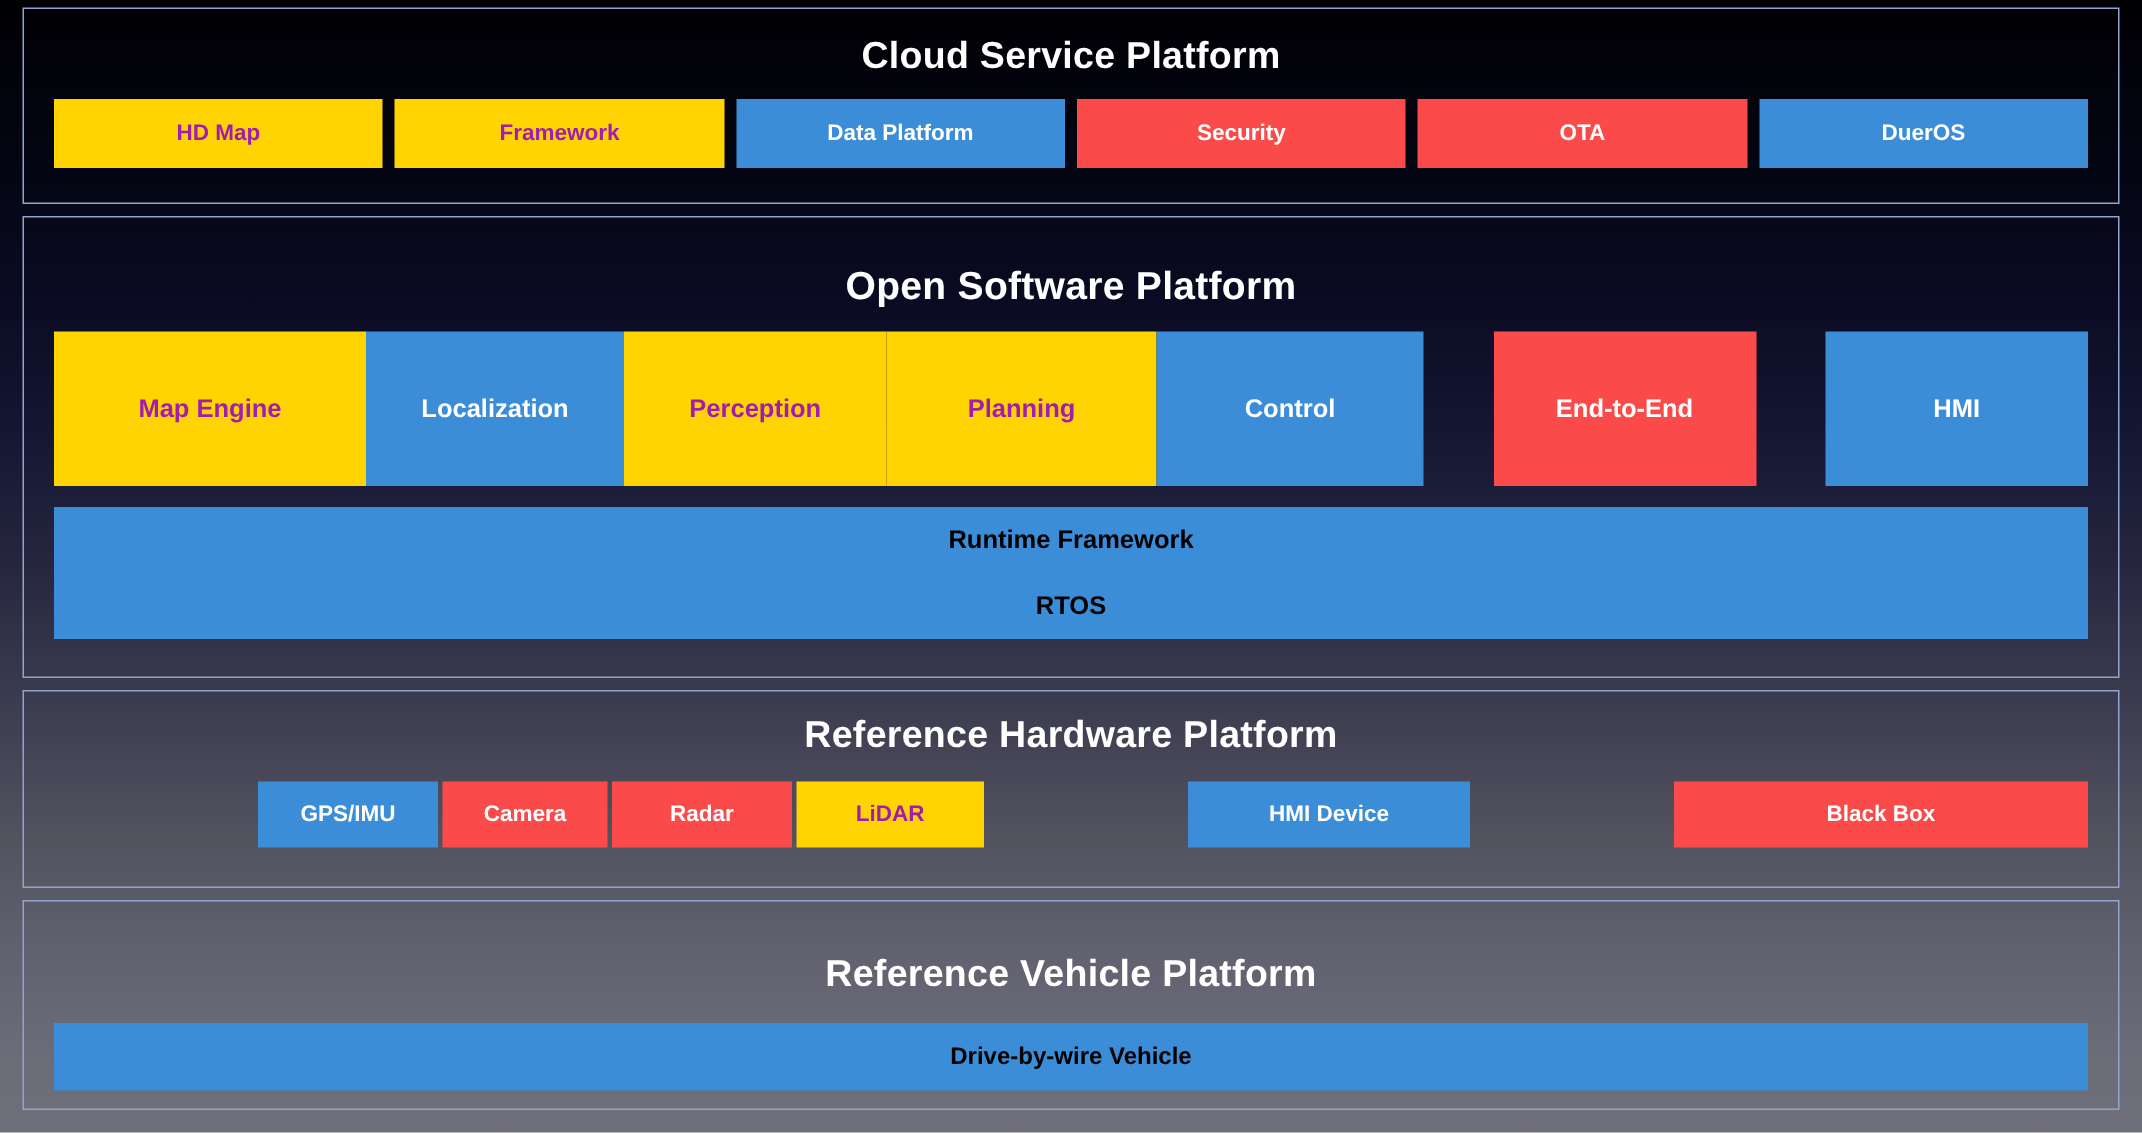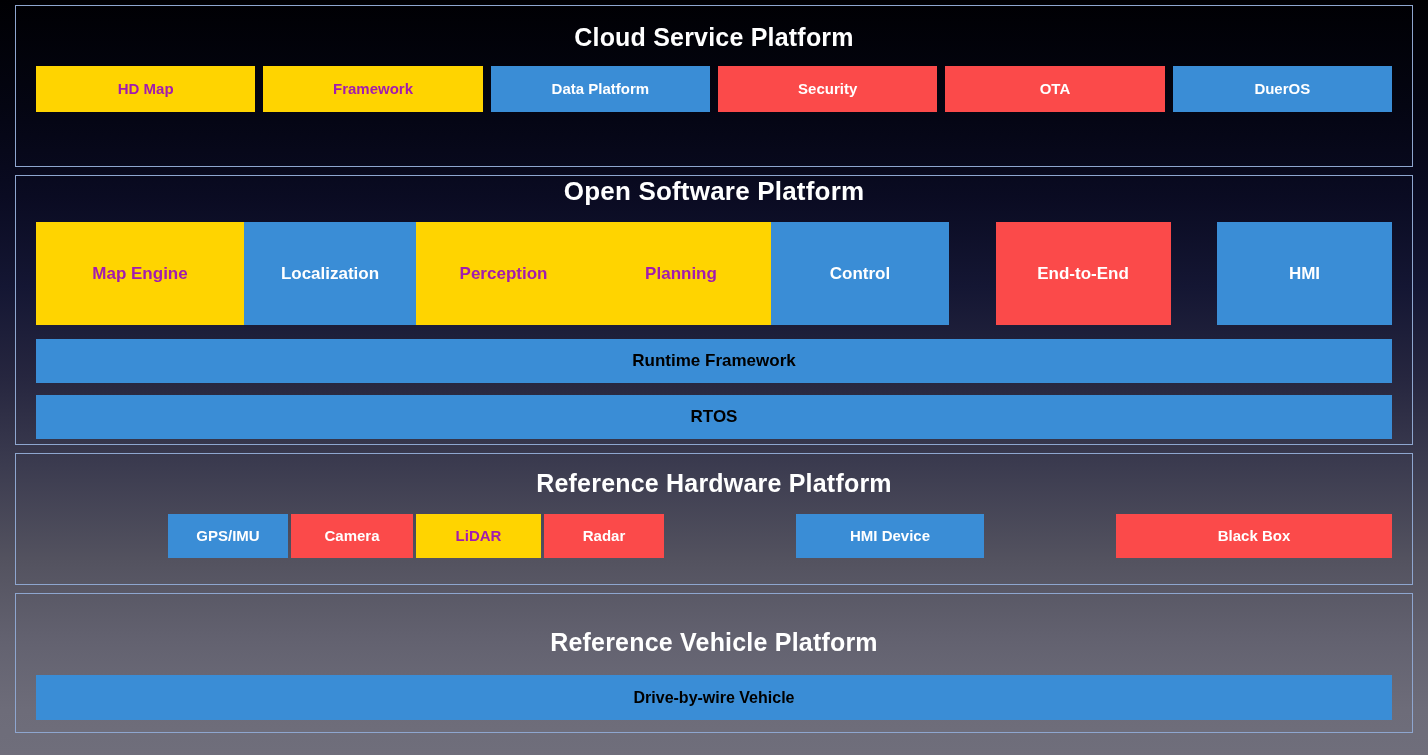--- a/index.html
+++ b/index.html
@@ -54,28 +54,28 @@
     text-align: center;
     color: #ffffff;
     font-weight: bold;
     letter-spacing: 0.2px;
     font-size: 25px;
     line-height: 1;
   }
 
   
   .panel--cloud {
-    height: 162px;
+    height: 131px;
     padding-top: 19px;
   }
   .panel--cloud .panel-title { font-size: 25px; }
 
   .panel--software {
-    height: 270px;
-    padding-top: 2px;
+    height: 308px;
+    padding-top: 32px;
   }
   .panel--software .panel-title { font-size: 26px; }
 
   .panel--hardware {
     height: 132px;
     padding-top: 17px;
   }
   .panel--hardware .panel-title { font-size: 25px; }
 
   .panel--vehicle {
@@ -141,21 +141,21 @@
     font-size: 17px;
     background: #3a8dd6;
     color: #000000;
     display: flex;
     align-items: center;
     justify-content: center;
     font-weight: bold;
   }
 
   .bar-runtime { margin-top: 14px; }
-  .bar-rtos    { margin-top: 12px; }
+  .bar-rtos    { }
 
   .row--vehicle .wide-bar {
     height: 45px;
     font-size: 16px;
   }
 
   
   .hw-item {
     height: 44px;
     font-size: 15px;
@@ -204,23 +204,23 @@
 
   <section class="panel panel--hardware">
     <div class="panel-title">Reference Hardware Platform</div>
 
     <div class="row row--hardware">
 
       <div class="spacer"></div>
 
       <div class="hw-group">
         <div class="block blue hw-item" style="width:120px">GPS/IMU</div>
-        <div class="block red hw-item" style="width:122px">Camera</div>
+        <div class="block red hw-item" style="width:110px">Camera</div>
+        <div class="block red hw-item" style="width:120px">Radar</div>
         <div class="block yellow hw-item" style="width:125px">LiDAR</div>
-        <div class="block red hw-item" style="width:120px">Radar</div>
       </div>
 
       <div class="spacer"></div>
 
       <div class="block blue hw-item" style="width:188px">HMI Device</div>
 
       <div class="spacer"></div>
 
       <div class="block red hw-item" style="width:276px">Black Box</div>
     </div>

